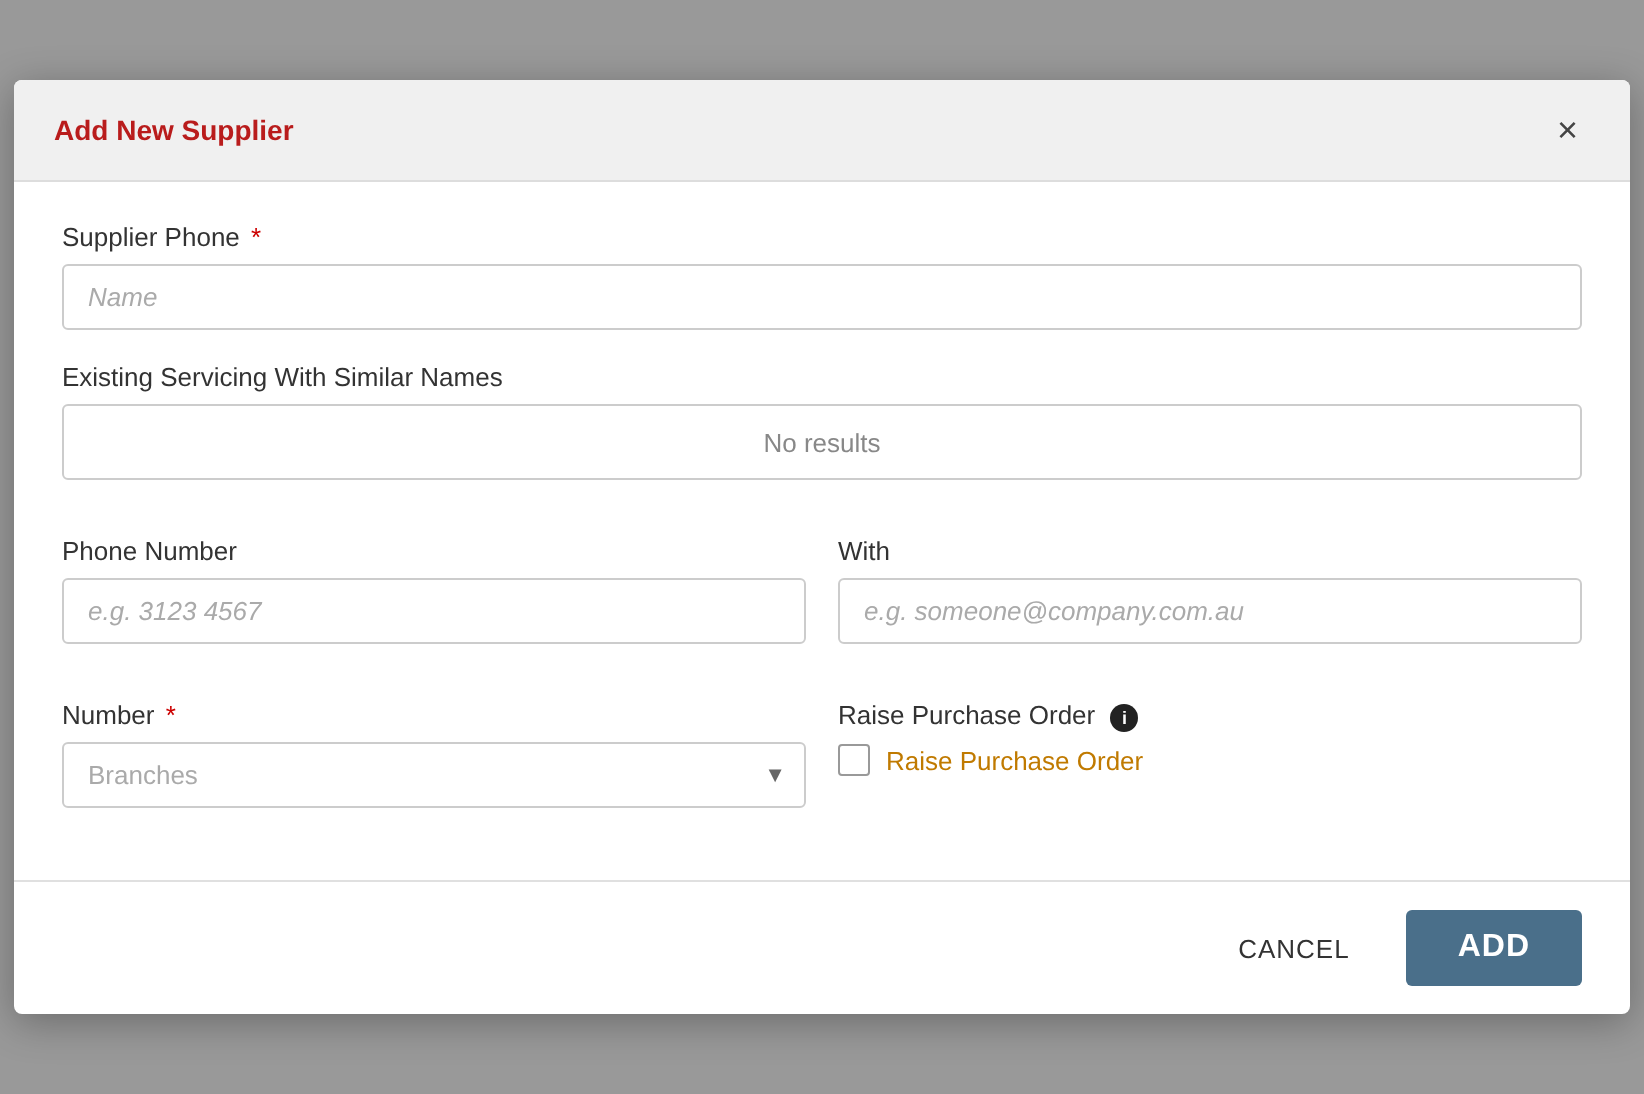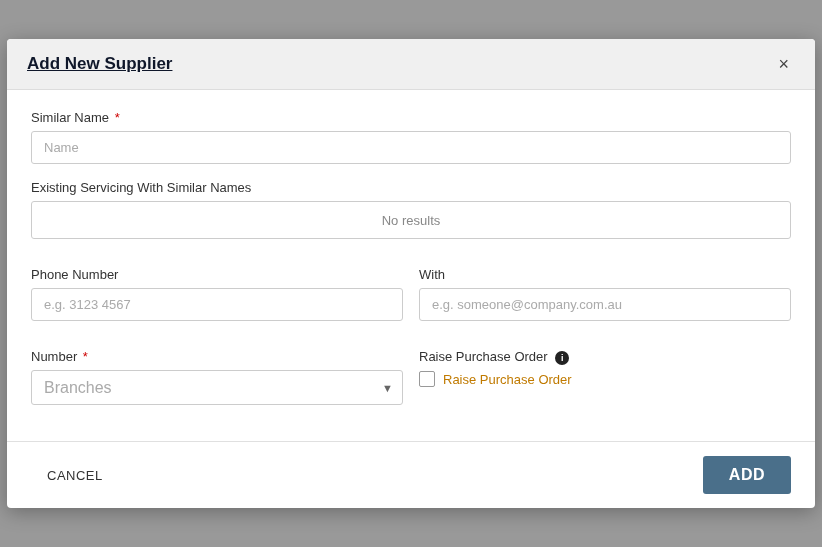--- a/index.html
+++ b/index.html
@@ -43,24 +43,23 @@
     .modal-header {
       background: #f0f0f0;
       padding: 14px 20px;
       display: flex;
       align-items: center;
       justify-content: space-between;
       border-bottom: 1px solid #ddd;
     }
 
     .modal-title {
-      font-size: 17px;
+      font-size: 14px;
       font-weight: 600;
-      color: #0f172a;
-      text-decoration: underline;
+      color: #b91c1c;
     }
 
     .close-btn {
       background: none;
       border: none;
       cursor: pointer;
       font-size: 18px;
       color: #444;
       line-height: 1;
       padding: 2px 6px;
@@ -105,20 +104,21 @@
     }
 
     .form-input {
       width: 100%;
       padding: 8px 12px;
       border: 1px solid #ccc;
       border-radius: 3px;
       font-size: 13px;
       color: #333;
       outline: none;
+      font-style: italic;
     }
 
     .form-input::placeholder {
       color: #aaa;
     }
 
     .similar-box {
       border: 1px solid #ccc;
       border-radius: 3px;
       padding: 10px 28px;
@@ -144,21 +144,21 @@
 
     .select-wrapper {
       position: relative;
     }
 
     .form-select {
       width: 100%;
       padding: 8px 32px 8px 12px;
       border: 1px solid #ccc;
       border-radius: 3px;
-      font-size: 16px;
+      font-size: 13px;
       color: #aaa;
       background: #fff;
       appearance: none;
       -webkit-appearance: none;
       outline: none;
       cursor: pointer;
     }
 
     .select-arrow {
       position: absolute;
@@ -196,21 +196,21 @@
     .checkbox-label-dark {
       font-size: 13px;
       color: #333;
       cursor: pointer;
     }
 
     .modal-footer {
       padding: 14px 24px;
       display: flex;
       align-items: center;
-      justify-content: space-between;
+      justify-content: flex-end;
       gap: 12px;
       border-top: 1px solid #e0e0e0;
     }
 
     .btn-cancel {
       background: none;
       border: none;
       font-size: 13px;
       font-weight: 500;
       color: #333;
@@ -239,21 +239,21 @@
 
     <div class="modal-header">
       <span class="modal-title">Add New Supplier</span>
       <button class="close-btn">×</button>
     </div>
 
     <div class="modal-body">
 
       <div class="form-group">
         <label class="form-label">
-          <span>Similar Name</span><span class="required-star"> *</span>
+          <span>Supplier Phone</span><span class="required-star"> *</span>
         </label>
         <input type="text" class="form-input" placeholder="Name" style="">
       </div>
 
       <div class="form-group">
         <label class="form-label">Existing Servicing With Similar Names</label>
         <div class="similar-box">No results</div>
       </div>
 
       <div class="two-col">

